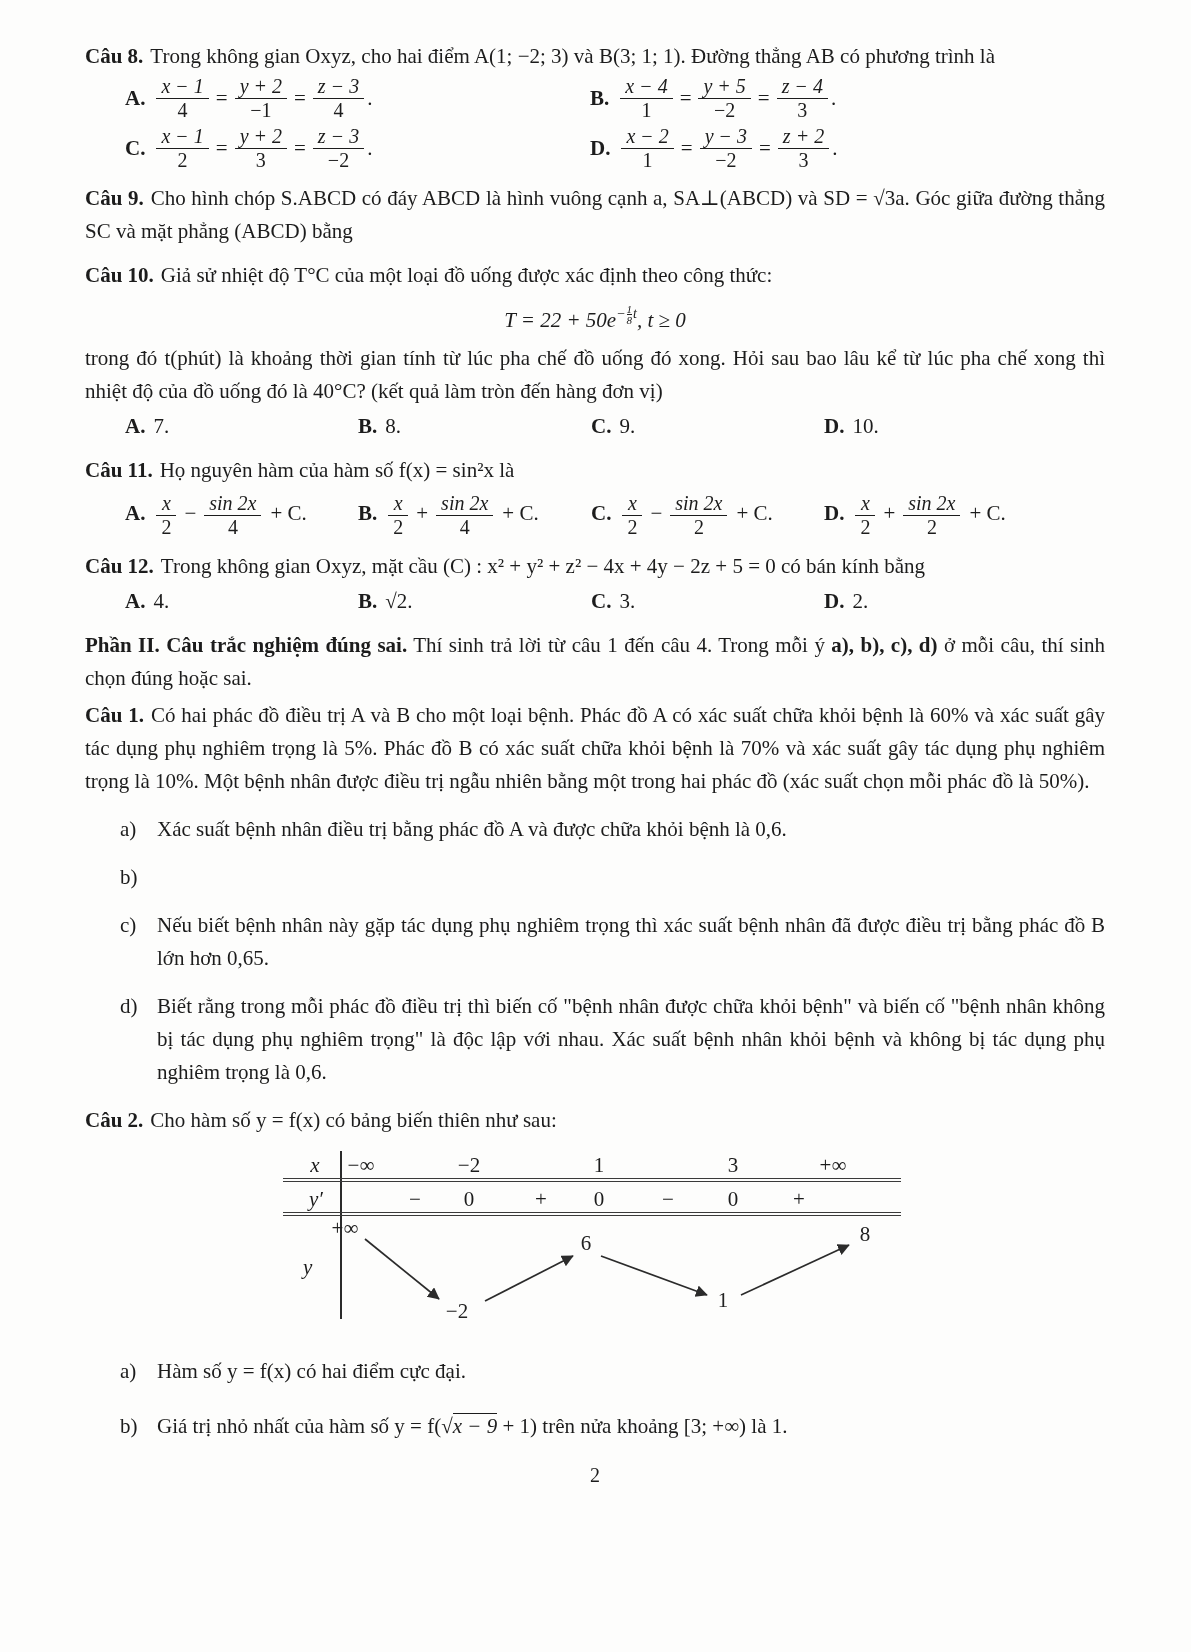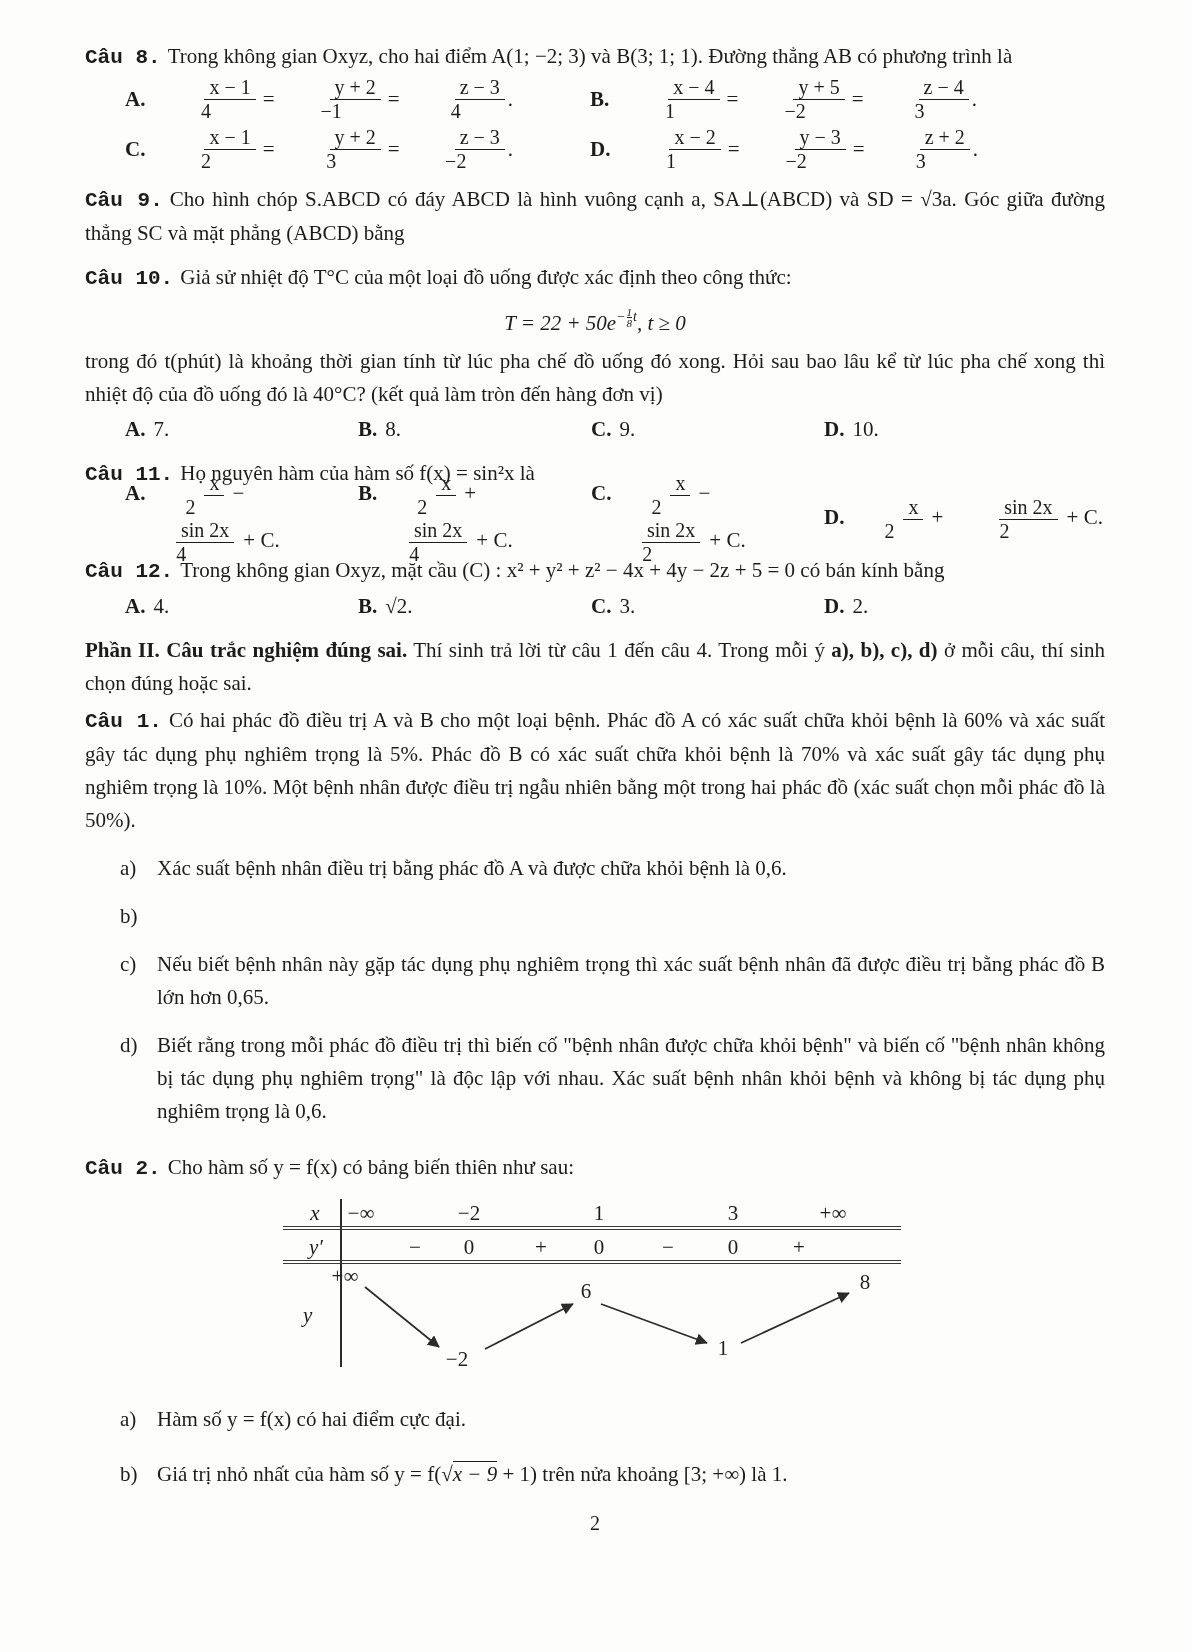--- a/index.html
+++ b/index.html
@@ -8,32 +8,32 @@
     width:1191px;height:1652px;
     margin:0 auto;
     background:#fdfdfc;
     color:#1c1c1c;
     font-family:"Liberation Serif","DejaVu Serif",serif;
     font-size:21px;line-height:33px;
     overflow:hidden;
   }
   .content{padding:40px 86px 0 85px;}
   .para{margin:0;text-align:justify;}
-  .qnum{font-weight:bold;margin-right:7px;font-family:Liberation Mono, monospace;}
+  .qnum{font-weight:bold;margin-right:7px;}
   i,.it{font-style:italic;}
   
   .optrow{display:flex;padding-left:40px;margin-top:2px;}
   .optrow .opt{width:233px;flex:none;}
   .optrow .opt:last-child{width:auto;}
   .olabel{font-weight:bold;margin-right:8px;}
   .optrow2{display:flex;padding-left:40px;align-items:center;height:50px;}
   .optrow2 .opt2{width:465px;flex:none;display:flex;align-items:center;}
   
   .frac{display:inline-block;vertical-align:middle;text-align:center;line-height:23px;font-size:20px;margin:0 3px;}
-  .fn{display:block;border-bottom:1.4px solid #1c1c1c;padding:0 5px;margin-left:48px;}
+  .fn{display:block;border-bottom:1.4px solid #1c1c1c;padding:0 5px;font-style:italic;}
   .fd{display:block;padding:0 5px;}
   .meq{margin:0 4px;}
   .mop{margin:0 5px;}
   .tail{margin-left:6px;}
   
   .formula{text-align:center;margin:5px 0 5px 0;font-style:italic;}
   .expo{font-size:14px;vertical-align:9px;}
   .tfrac{display:inline-block;text-align:center;font-size:11px;line-height:10px;vertical-align:middle;margin:0 1px;}
   .tfn{display:block;border-bottom:1px solid #1c1c1c;}
   .tfd{display:block;}
@@ -186,21 +186,21 @@
       </div>
     <div class="item">
         <span class="ilabel">c)</span>
         <span class="itext">Nếu biết bệnh nhân này gặp tác dụng phụ nghiêm trọng thì xác suất bệnh nhân đã được điều trị bằng phác đồ B lớn hơn 0,65.</span>
       </div>
     <div class="item">
         <span class="ilabel">d)</span>
         <span class="itext">Biết rằng trong mỗi phác đồ điều trị thì biến cố "bệnh nhân được chữa khỏi bệnh" và biến cố "bệnh nhân không bị tác dụng phụ nghiêm trọng" là độc lập với nhau. Xác suất bệnh nhân khỏi bệnh và không bị tác dụng phụ nghiêm trọng là 0,6.</span>
       </div>
 
-    <p class="para" style="margin-top:23px;"><b class="qnum">Câu 2.</b><span>Cho hàm số y = f(x) có bảng biến thiên như sau:</span></p>
+    <p class="para" style="margin-top:15px;"><b class="qnum">Câu 2.</b><span>Cho hàm số y = f(x) có bảng biến thiên như sau:</span></p>
 
     <div class="bbt">
       <div class="vline"></div>
       <div class="bbt-row xrow">
         <span class="it" style="left:32px;">x</span>
         <span style="left:78px;">−∞</span>
         <span style="left:186px;">−2</span>
         <span style="left:316px;">1</span>
         <span style="left:450px;">3</span>
         <span style="left:550px;">+∞</span>

